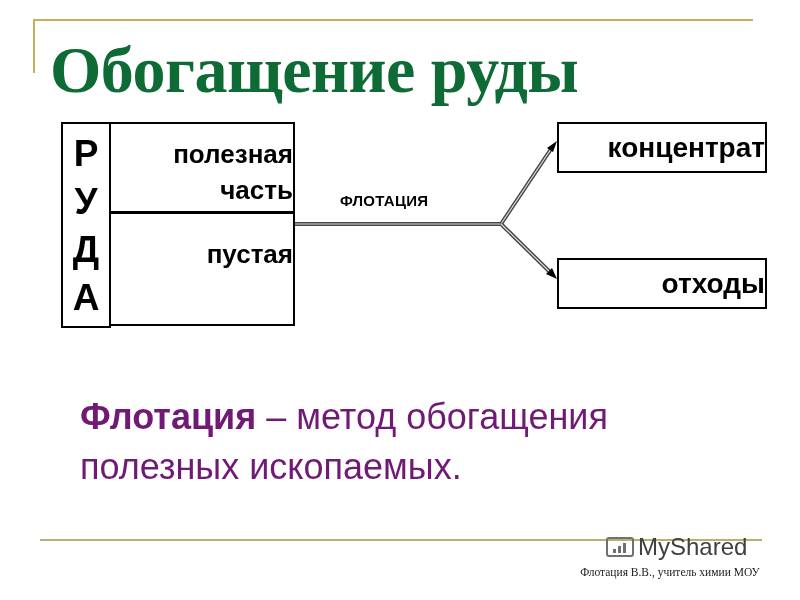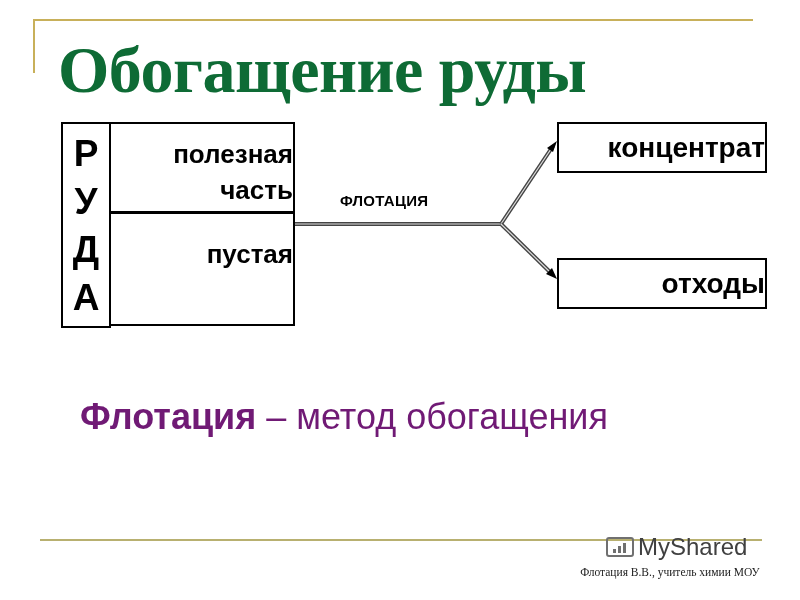--- a/index.html
+++ b/index.html
@@ -11,21 +11,20 @@
   }
   .deco-top-h { position: absolute; left: 33px; top: 19px; width: 720px; height: 2px; background: #c8b05a; }
   .deco-top-v { position: absolute; left: 33px; top: 19px; width: 2px; height: 54px; background: #c8b05a; }
   .deco-bottom { position: absolute; left: 40px; top: 539px; width: 722px; height: 2px; background: #b8b070; }
 
   .title {
     position: absolute; left: 50px; top: 30px;
     font-family: "Liberation Serif", serif; font-weight: bold;
     font-size: 66px; letter-spacing: -0.5px; color: #0e6b35; white-space: nowrap;
     line-height: 80px;
-    margin-left: 8px;
   }
 
   .box { position: absolute; border: 2px solid #000; box-sizing: border-box; background: #fff; }
   .ruda-box { left: 61px; top: 122px; width: 50px; height: 206px; }
   .ruda-letters {
     position: absolute; left: 0; right: 0; top: 6px;
     font-weight: bold; font-size: 37px; text-align: center; line-height: 48px;
   }
   .ruda-letters span { display: block; }
 
@@ -131,20 +130,21 @@
 <div class="box out-box concentrate-box">
   <div class="box-text">концентрат</div>
 </div>
 
 <div class="box out-box tailings-box">
   <div class="box-text">отходы</div>
 </div>
 
 <div class="definition">
   <div><b>Флотация</b><span> – метод обогащения</span></div>
+  <div>полезных ископаемых.</div>
 </div>
 
 <div class="watermark">
   <span class="logo-icon"><i style="left:5px;height:4px"></i><i style="left:10px;height:7px"></i><i style="left:15px;height:10px"></i></span><span>MyShared</span>
 </div>
 
 <div class="author">
   <div>Флотация В.В., учитель химии МОУ</div>
 </div>
 

